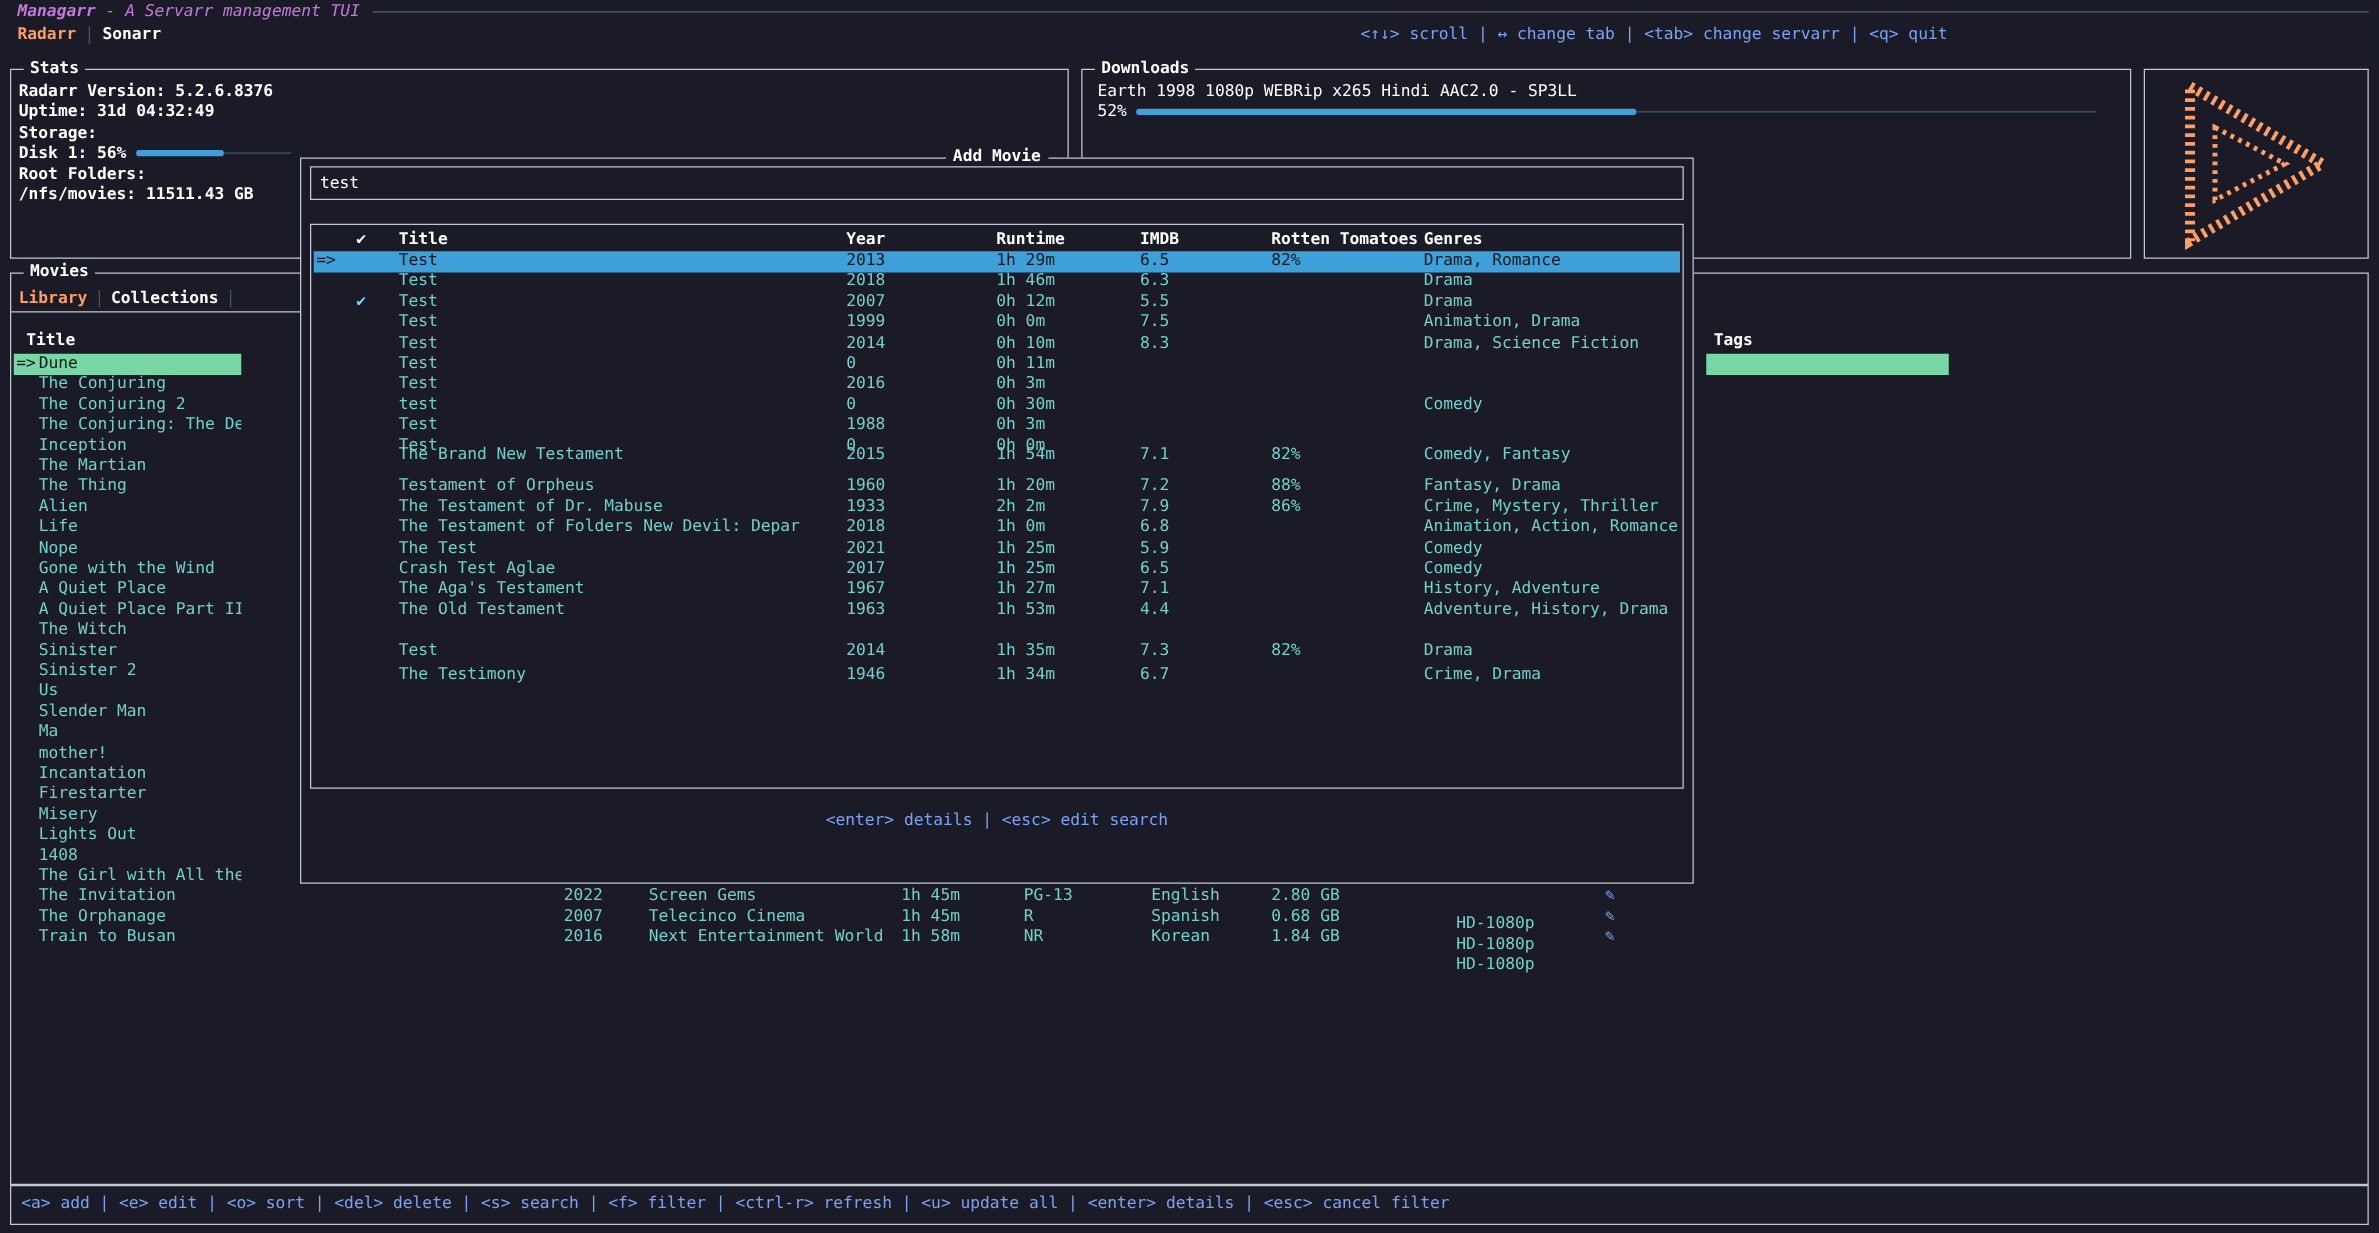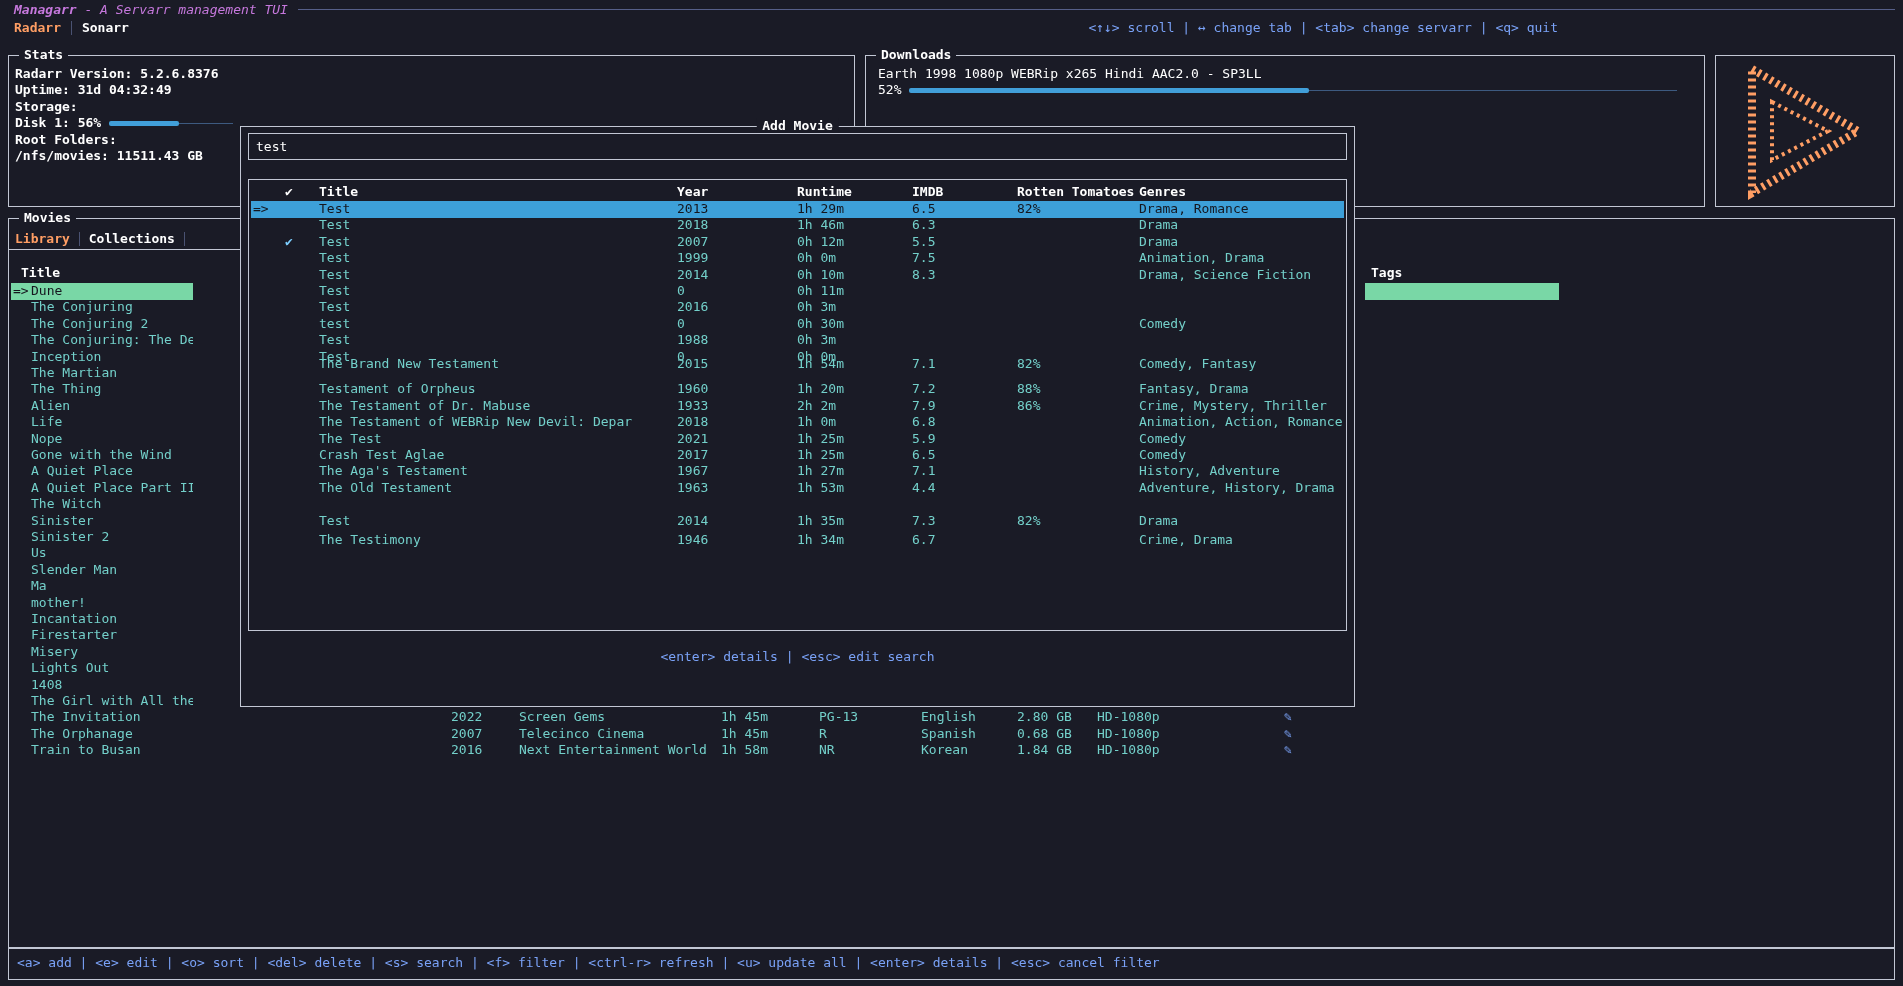--- a/index.html
+++ b/index.html
@@ -61,21 +61,21 @@
   .tagsbar{position:absolute;left:1356px;top:64px;width:194px;height:17px;background:var(--green);}
 
   .lrow{position:absolute;left:2px;width:182px;height:17px;color:var(--teal);overflow:hidden;}
   .lrow.sel{background:var(--green);color:var(--dark);}
   .lrow .mk{position:absolute;left:2px;}
   .lrow .lt{position:absolute;left:20px;}
 
   .vrow{position:absolute;left:0;width:1885px;height:17px;color:var(--teal);}
   .vrow span{position:absolute;top:0;}
   .v-year{left:442px;} .v-studio{left:510px;} .v-runtime{left:712px;} .v-rating{left:810px;}
-  .v-language{left:912px;} .v-size{left:1008px;} .v-quality{left:1088px;}
+  .v-language{left:912px;} .v-size{left:1008px;} .v-quality{left:1156px;margin-top:22px;}
   .v-icon{left:1275px;color:var(--blue);}
 
   
   .helpbar{position:absolute;left:8px;top:948px;width:1887px;height:32px;border:1px solid var(--border);}
   .helpbar span{position:absolute;left:8px;top:6px;color:var(--blue);}
 
   
   .modal{position:absolute;left:240px;top:126px;width:1115px;height:581px;background:var(--bg);border:1px solid var(--border);z-index:10;}
   .modal .mtitle{position:absolute;top:-9px;left:50%;transform:translateX(-50%);background:var(--bg);padding:0 6px;font-weight:bold;color:var(--white);}
   .sinput{position:absolute;left:7px;top:6px;width:1099px;height:27px;border:1px solid var(--border);background:transparent;color:var(--white);font:inherit;padding:0 7px;outline:none;caret-color:transparent;}
@@ -442,21 +442,21 @@
     <span class="p-ti">The Testament of Dr. Mabuse</span>
     <span class="p-yr">1933</span>
     <span class="p-ru">2h 2m</span>
     <span class="p-im">7.9</span>
     <span class="p-ro">86%</span>
     <span class="p-ge">Crime, Mystery, Thriller</span>
   </div>
           <div class="rrow" style="top: 234.2px;">
     <span class="p-mk"></span>
     <span class="p-ck"></span>
-    <span class="p-ti">The Testament of WEBRip New Devil: Depar</span>
+    <span class="p-ti">The Testament of Folders New Devil: Depar</span>
     <span class="p-yr">2018</span>
     <span class="p-ru">1h 0m</span>
     <span class="p-im">6.8</span>
     <span class="p-ro"></span>
     <span class="p-ge">Animation, Action, Romance</span>
   </div>
           <div class="rrow" style="top: 250.6px;">
     <span class="p-mk"></span>
     <span class="p-ck"></span>
     <span class="p-ti">The Test</span>

